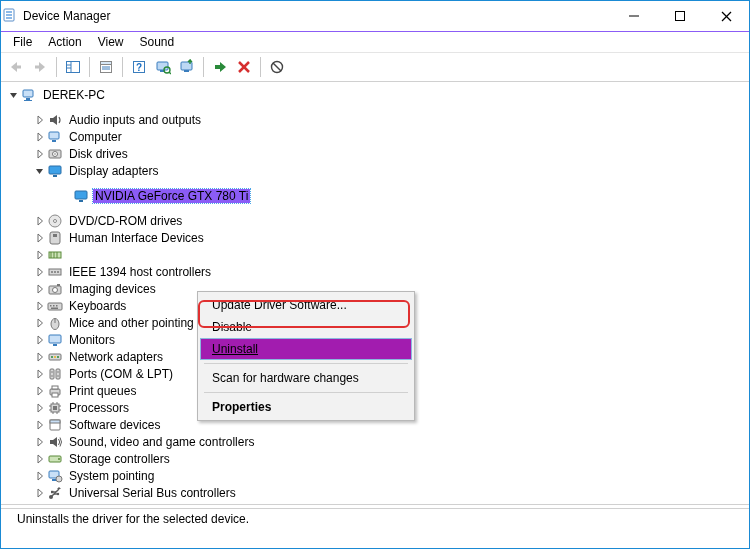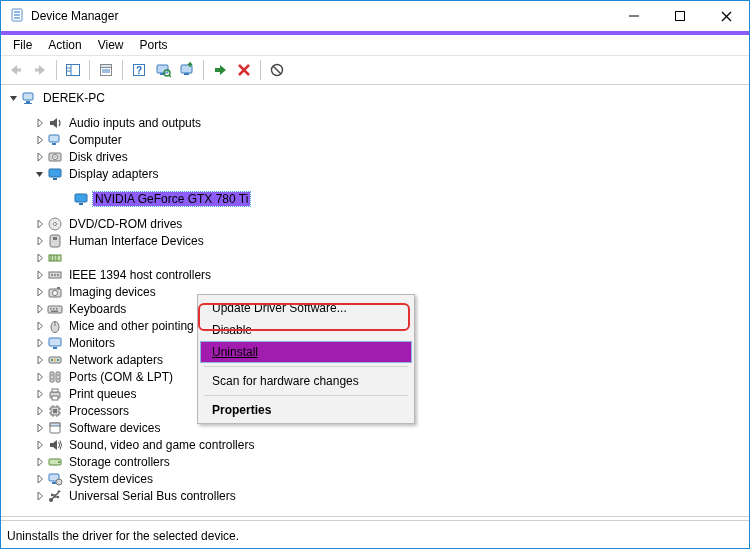--- a/index.html
+++ b/index.html
@@ -16,22 +16,22 @@
     width: 750px; height: 549px;
     border: 1px solid #1a8ad4;
     display: flex; flex-direction: column;
     background: #fff;
     position: relative;
   }
   
   .titlebar {
     height: 30px;
     display: flex; align-items: center;
-    padding-left: 8px;
-    border-bottom: 4px solid #8b5cf6;
+    padding-left: 0;
+    border-bottom: 1px solid #8b5cf6;
   }
   .titlebar .app-icon {
     width: 16px; height: 16px; margin-right: 6px;
     display: inline-flex; align-items: center; justify-content: center;
   }
   .titlebar .title { flex: 1; }
   .win-controls { display: flex; height: 100%; }
   .win-btn {
     width: 46px; height: 30px;
     display: flex; align-items: center; justify-content: center;
@@ -134,24 +134,24 @@
     position: absolute;
     border: 2px solid #e03030;
     border-radius: 6px;
     background: transparent;
     pointer-events: none;
     z-index: 20;
   }
   
   .statusbar {
     border-top: 1px solid #d0d0d0;
-    padding: 3px 6px 0 6px;
-    height: 28px;
+    padding: 3px 6px 0 16px;
+    height: 40px;
     box-sizing: border-box;
-    display: flex; align-items: center;
+    display: flex; align-items: flex-start;
   }
   .hr-full {
     height: 1px;
     border-top: 1px solid #d0d0d0;
     margin: 2px 0;
   }
 </style>
 </head>
 <body>
 
@@ -184,21 +184,21 @@
             <line x1="10" y1="1" x2="1" y2="10" stroke="#000" stroke-width="1.2"></line>
           </svg>
       </div>
     </div>
   </div>
 
   <div class="menubar">
     <span class="menu-item">File</span>
     <span class="menu-item">Action</span>
     <span class="menu-item">View</span>
-    <span class="menu-item">Ports</span>
+    <span class="menu-item">Sound</span>
   </div>
 
   <div class="toolbar">
     <div class="tb-btn tb-disabled">
       <svg width="16" height="14" viewBox="0 0 16 14">
           <path d="M9 2 L3 7 L9 12 Z" fill="#7a7a7a"></path>
           <rect x="9" y="5.5" width="4" height="3" fill="#7a7a7a"></rect>
         </svg>
     </div>
     <div class="tb-btn tb-disabled">
@@ -636,21 +636,21 @@
                     <path d="M3 1 L7.5 5 L3 9 Z" fill="none" stroke="#6b6b6b" stroke-width="1"></path>
                   </svg>
                 </span>
                 <span class="node-icon">
                   <svg width="16" height="16" viewBox="0 0 16 16">
                     <rect x="2" y="3" width="10" height="7" rx="1" fill="#c9e0f7" stroke="#3a7dbd"></rect>
                     <rect x="5" y="11" width="4" height="2" fill="#3a7dbd"></rect>
                     <circle cx="12" cy="11" r="3" fill="#d8d8d8" stroke="#777"></circle>
                   </svg>
                 </span>
-                <span class="node-label">System devices</span>
+                <span class="node-label">System pointing</span>
               </div>
             </li>
             <li>
               <div class="row">
                 <span class="expando">
                   <svg width="10" height="10">
                     <path d="M3 1 L7.5 5 L3 9 Z" fill="none" stroke="#6b6b6b" stroke-width="1"></path>
                   </svg>
                 </span>
                 <span class="node-icon">

